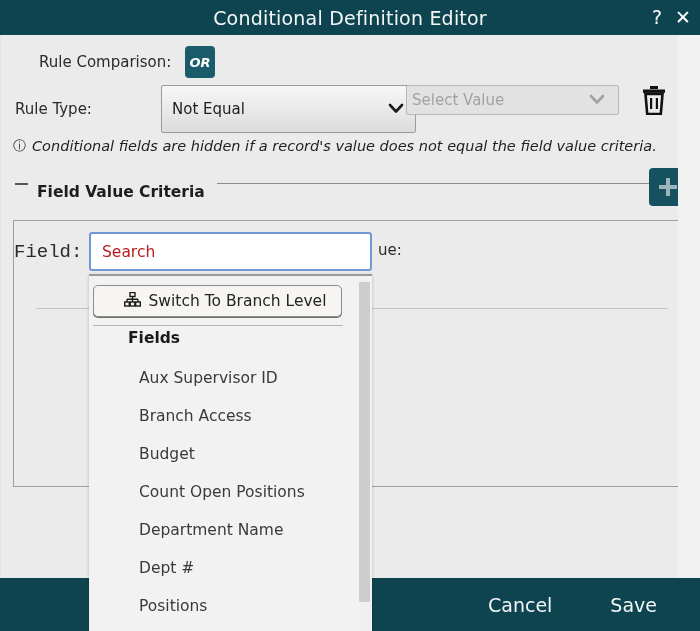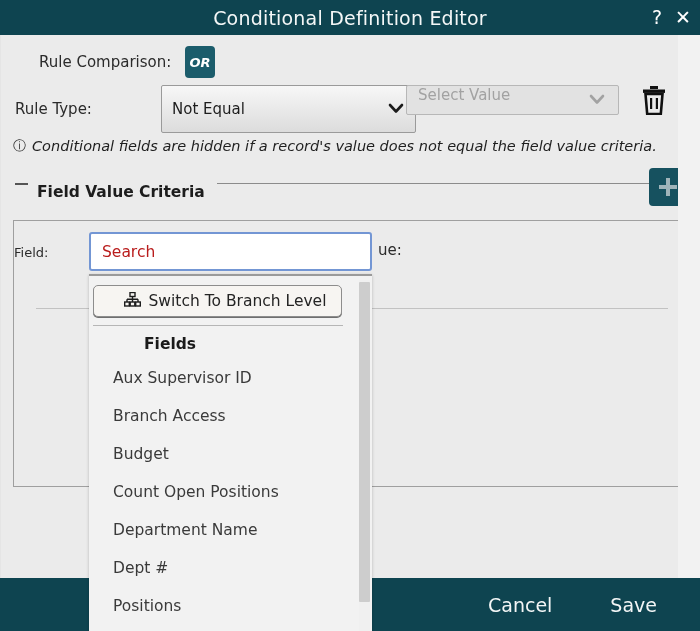--- a/index.html
+++ b/index.html
@@ -138,34 +138,34 @@
     width: 676px; height: 267px;
     border: 1px solid #9f9f9f;
     background: #ebebeb;
   }
   .criteria-row {
     position: absolute; left: 0; top: 0; width: 676px; height: 62px;
     display: flex; align-items: center;
   }
   .criteria-row .field-lbl {
     width: 55px;
-    font-size: 13px; color: #2b2b2b;
+    font-size: 19px; color: #2b2b2b; font-family: Liberation Mono, monospace;
   }
   .criteria-row .value-lbl {
     position: absolute; left: 364px; top: 20px;
     font-size: 15px; color: #2b2b2b;
   }
   .value-select {
     position: absolute; left: 405px; top: 50px;
     width: 213px; height: 30px;
     background: #e2e2e2;
     border: 1px solid #b7b7b7;
     border-radius: 2px;
-    display: flex; align-items: flex-start;
-    padding-left: 11px;
+    display: flex; align-items: center;
+    padding-left: 5px;
     font-size: 15px; color: #a2a2a2;
     cursor: pointer;
   }
   .value-select .caret { position: absolute; right: 13px; top: 50%; transform: translateY(-50%); }
 
   .trash {
     position: absolute; left: 640px; top: 50px;
     width: 26px; height: 32px; cursor: pointer;
   }
 
@@ -209,29 +209,29 @@
     font-size: 15.5px; color: #242424;
     cursor: pointer;
     box-shadow: 0 1px 0 #6f6f6f;
     padding-left: 15px;
   }
   .dd-sep {
     position: absolute; left: 4px; top: 49px;
     width: 250px; height: 1px; background: #b6b6b6;
   }
   .dd-group-title {
-    position: absolute; left: 39px; top: 59px;
-    font-size: 15.5px; font-weight: bold; color: #1a1a1a; margin-left: 16px;
+    position: absolute; left: 39px; top: 53px;
+    font-size: 15.5px; font-weight: bold; color: #1a1a1a;
   }
   .dd-list {
     position: absolute; left: 0; top: 83px; width: 265px;
   }
   .dd-item {
     height: 38px; display: flex; align-items: center;
-    padding-left: 24px;
+    padding-left: 50px;
     font-size: 15.5px; color: #3a3a3a;
     cursor: pointer;
   }
   .dd-scrollbar {
     position: absolute; right: 2px; top: 4px;
     width: 11px; height: 353px;
     background: #f0f0f0;
   }
   .dd-thumb {
     position: absolute; right: 2px; top: 6px;

